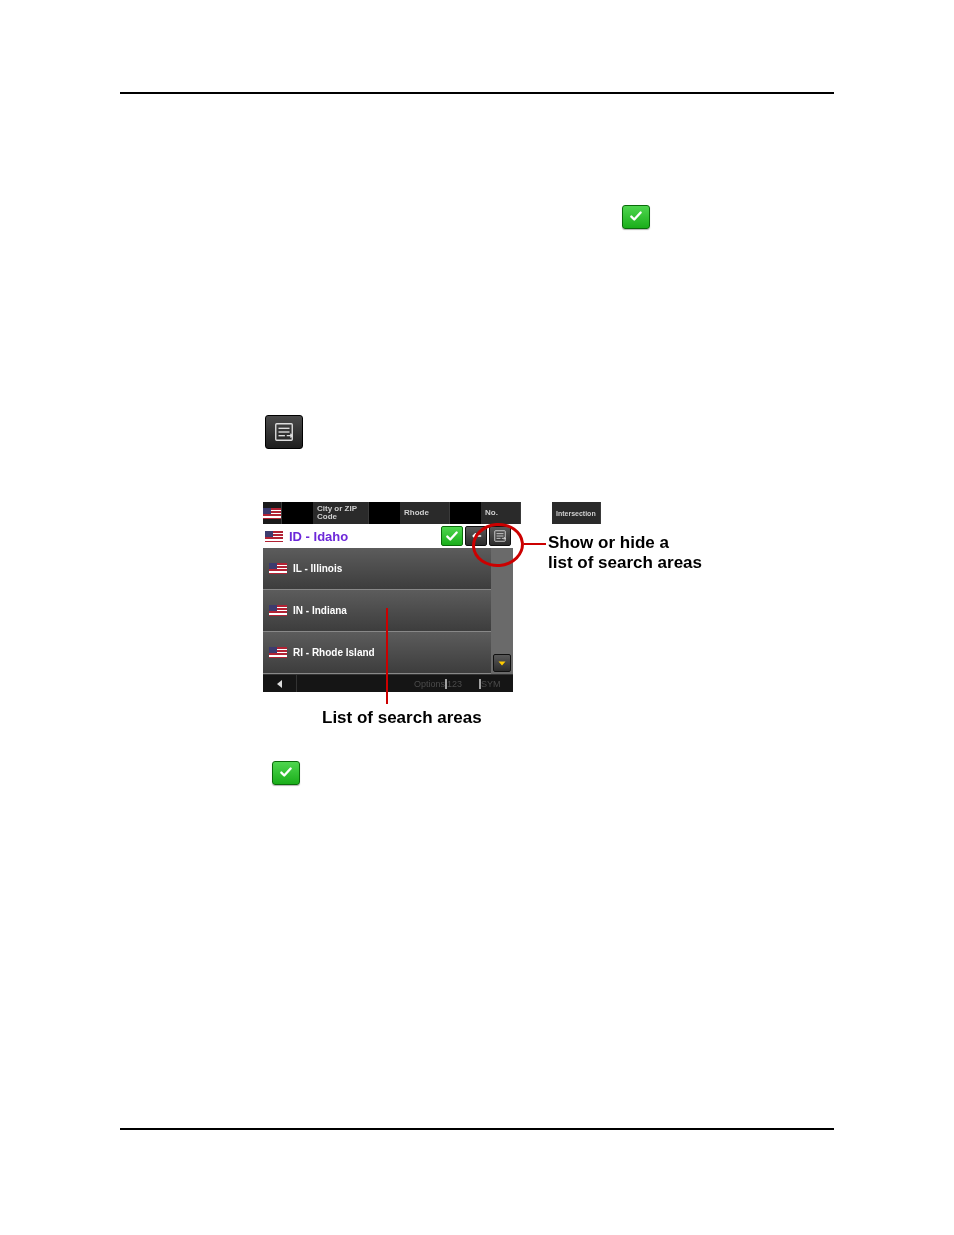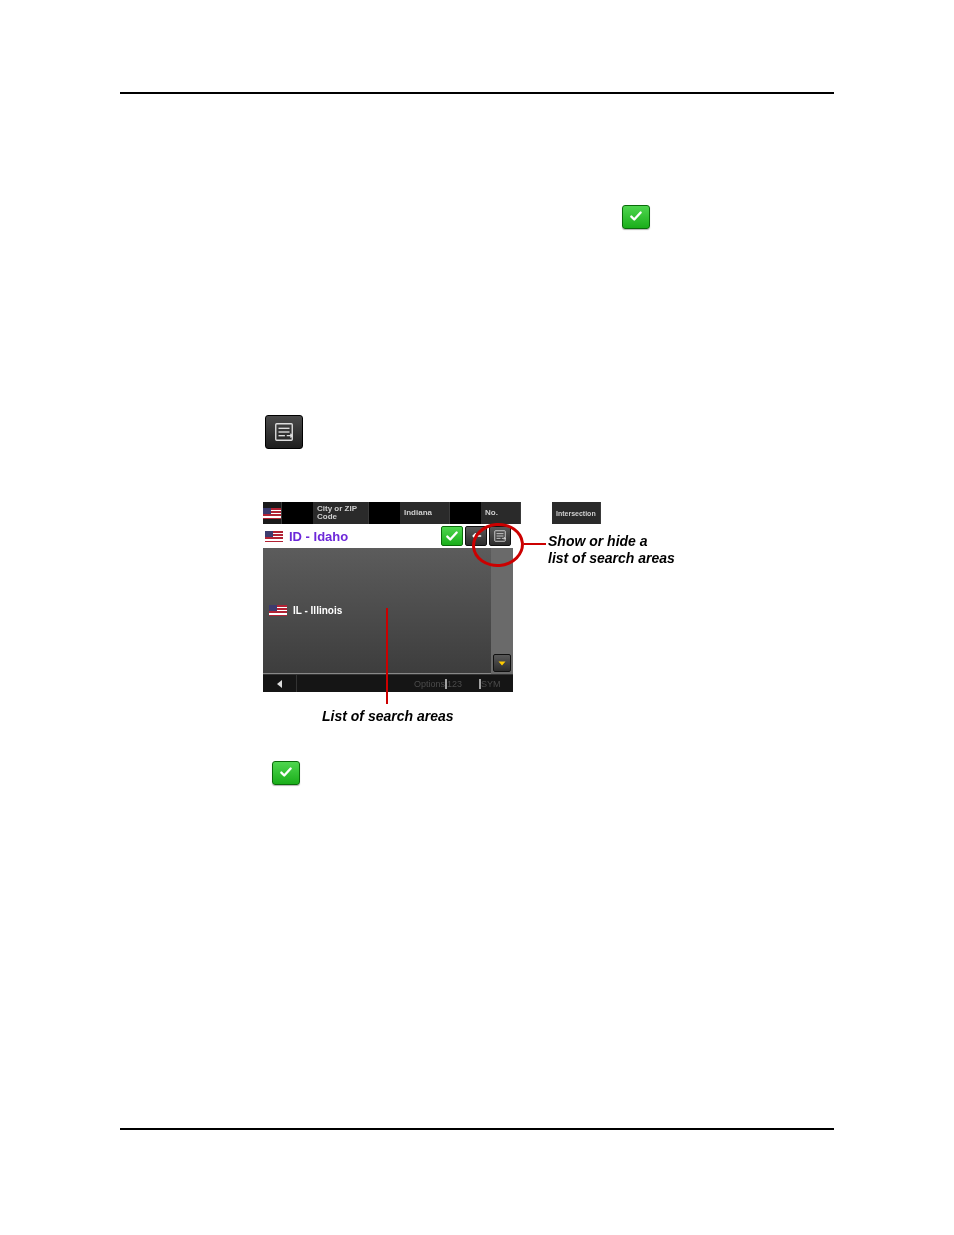--- a/index.html
+++ b/index.html
@@ -121,21 +121,21 @@
   .bottom-bar .opt { flex:1; text-align:right; }
   .bottom-bar .key { width:34px; border-left:2px solid #a3a3a3; text-align:left; }
 
   
   .us-flag { width: 18px; height: 11px; display:inline-block; position:relative; background:#b22234; overflow:hidden; }
   .us-flag .stripes { position:absolute; inset:0; background: repeating-linear-gradient(#b22234 0 1.6px, #fff 1.6px 3.2px); }
   .us-flag .canton { position:absolute; left:0; top:0; width:8px; height:6px; background:#3c3b6e; }
 
   
   .anno {
-    position: absolute; font-size: 14px; font-weight: 700; color: #000; font-style: italic;
+    position: absolute; font-size: 17px; font-weight: 700; color: #000;
   }
   .anno.right { left: 548px; top: 533px; line-height: 1.2; }
   .anno.bottom { left: 322px; top: 708px; }
 
   .red-circle {
     position: absolute; left: 472px; top: 523px;
     width: 52px; height: 44px; border: 3px solid #c00; border-radius: 50% / 50%;
     transform: rotate(-5deg);
     pointer-events: none;
   }
@@ -186,21 +186,21 @@
   <div class="device">
 
     <div class="tab-strip">
       <div class="flag-cell">
         <span class="us-flag">
             <span class="stripes"></span>
             <span class="canton"></span>
           </span>
       </div>
       <div class="tab city">City or ZIP Code</div>
-      <div class="tab street">Indiana</div>
+      <div class="tab street">Rhode</div>
       <div class="tab no">No.</div>
       <div class="tab intxn">Intersection</div>
     </div>
 
     <div class="sel-row">
       <div class="flag">
         <span class="us-flag">
             <span class="stripes"></span>
             <span class="canton"></span>
           </span>
@@ -231,20 +231,34 @@
 
     <div class="list-area">
       <div class="viewport">
         <div class="list-row">
           <span class="us-flag">
               <span class="stripes"></span>
               <span class="canton"></span>
             </span>
           <span>IL - Illinois</span>
         </div>
+        <div class="list-row">
+          <span class="us-flag">
+              <span class="stripes"></span>
+              <span class="canton"></span>
+            </span>
+          <span>IN - Indiana</span>
+        </div>
+        <div class="list-row">
+          <span class="us-flag">
+              <span class="stripes"></span>
+              <span class="canton"></span>
+            </span>
+          <span>RI - Rhode Island</span>
+        </div>
       </div>
       <div class="scrollbar">
         <div class="track-gap"></div>
         <div class="arrow-down">
           <svg viewBox="0 0 24 24">
               <path d="M5 9 L12 17 L19 9 Z" fill="#ffcc00"></path>
             </svg>
         </div>
       </div>
     </div>

